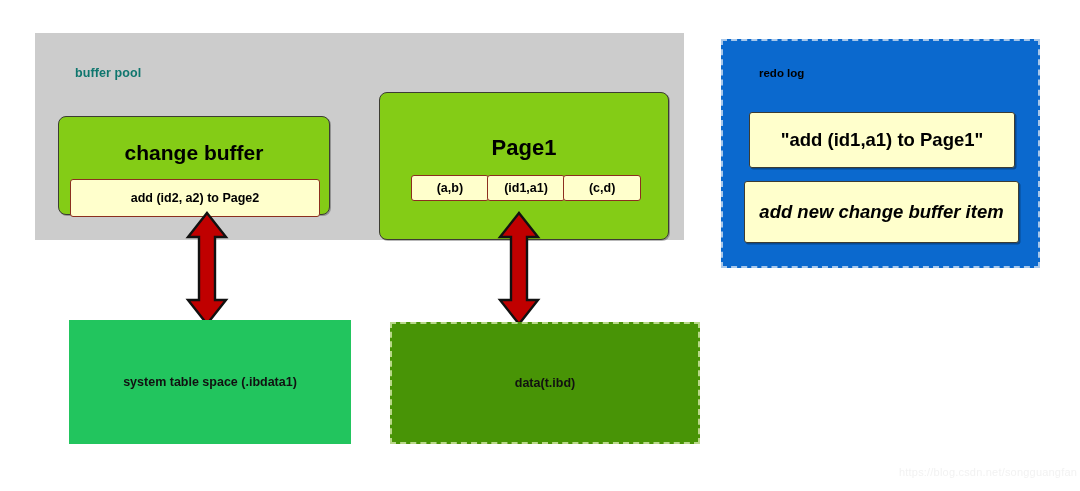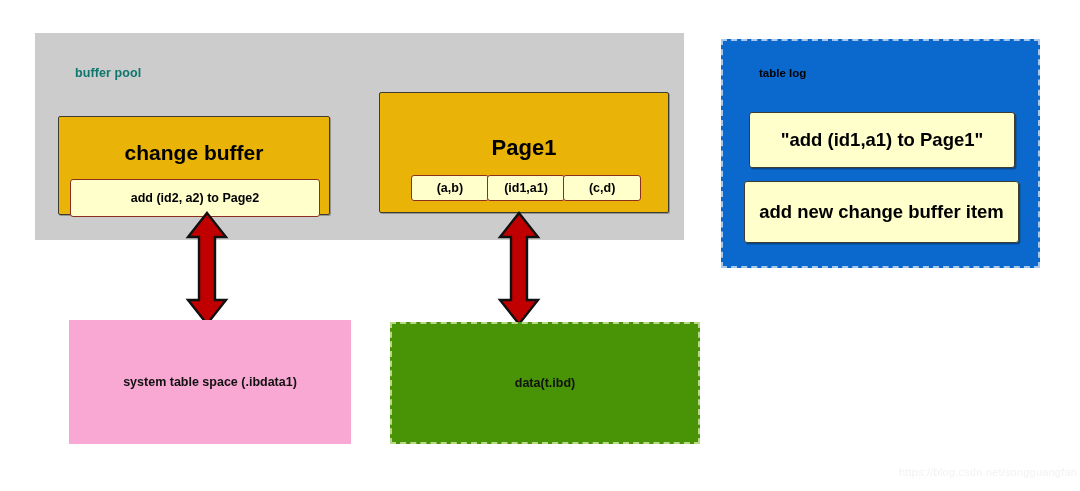--- a/index.html
+++ b/index.html
@@ -34,23 +34,23 @@
     font-size: 12.5px;
     font-weight: bold;
     color: #0f766e;
     letter-spacing: 0.1px;
     white-space: nowrap;
   }
 
   
   .ycard {
     position: absolute;
-    background: #eab308;
+    background: #84cc16;
     border: 1.6px solid #3c3c33;
-    border-radius: 2px;
+    border-radius: 8px;
     box-sizing: border-box;
     box-shadow: 1px 1px 0 rgba(0,0,0,0.28);
   }
   .card-title {
     position: absolute;
     left: 0;
     right: 0;
     text-align: center;
     font-weight: bold;
     color: #000000;
@@ -65,21 +65,21 @@
   }
   .change-buffer .card-title {
     top: 24px;
     font-size: 21px;
   }
 
   .page1 {
     left: 379px;
     top: 92px;
     width: 290px;
-    height: 121px;
+    height: 148px;
   }
   .page1 .card-title {
     top: 42px;
     font-size: 22px;
   }
 
   
   .slot {
     position: absolute;
     background: #ffffcc;
@@ -131,21 +131,21 @@
     font-weight: bold;
     color: #111111;
     text-align: center;
     white-space: nowrap;
   }
   .sys-table-space {
     left: 69px;
     top: 320px;
     width: 282px;
     height: 124px;
-    background: #f9a8d4;
+    background: #22c55e;
   }
   .data-file {
     left: 390px;
     top: 322px;
     width: 310px;
     height: 122px;
     background: #489406;
     border: 2px dashed #b9d88a;
   }
 
@@ -195,20 +195,21 @@
     left: 26px;
     top: 71px;
     width: 266px;
     height: 56px;
   }
   .redo-entry-2 {
     left: 21px;
     top: 140px;
     width: 275px;
     height: 62px;
+    font-style: italic;
   }
 
   
   .watermark {
     position: absolute;
     left: 899px;
     top: 466px;
     font-size: 11px;
     color: #f2f2f2;
     white-space: nowrap;
@@ -243,20 +244,20 @@
 
   <svg class="arrow" style="left:490px; top:211px;" width="58" height="115" viewBox="0 0 58 115">
     <polygon points="29,2 48,26 37,26 37,89 48,89 29,113 10,89 21,89 21,26 10,26" fill="#c00000" stroke="#111111" stroke-width="2.4" stroke-linejoin="miter"></polygon>
   </svg>
 
   <div class="store-box sys-table-space">system table space (.ibdata1)</div>
 
   <div class="store-box data-file">data(t.ibd)</div>
 
   <div class="redo-log">
-    <div class="redo-log-label">table log</div>
+    <div class="redo-log-label">redo log</div>
     <div class="redo-entry redo-entry-1">"add (id1,a1) to Page1"</div>
     <div class="redo-entry redo-entry-2">add new change buffer item</div>
   </div>
 
   <div class="watermark">https://blog.csdn.net/songguangfan</div>
 
 </div>
 
 </body></html>

